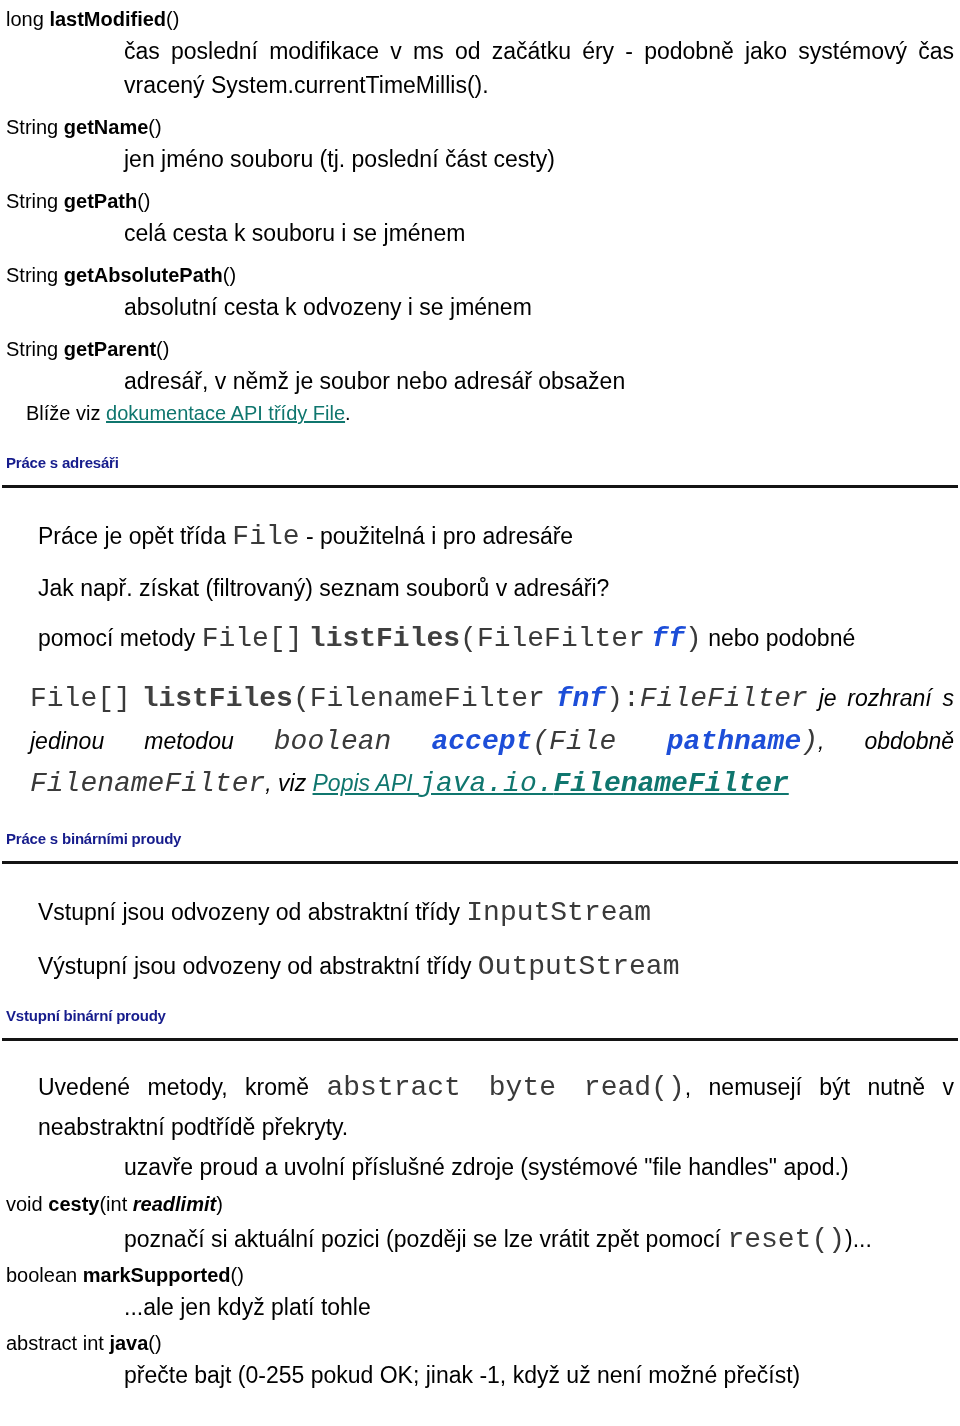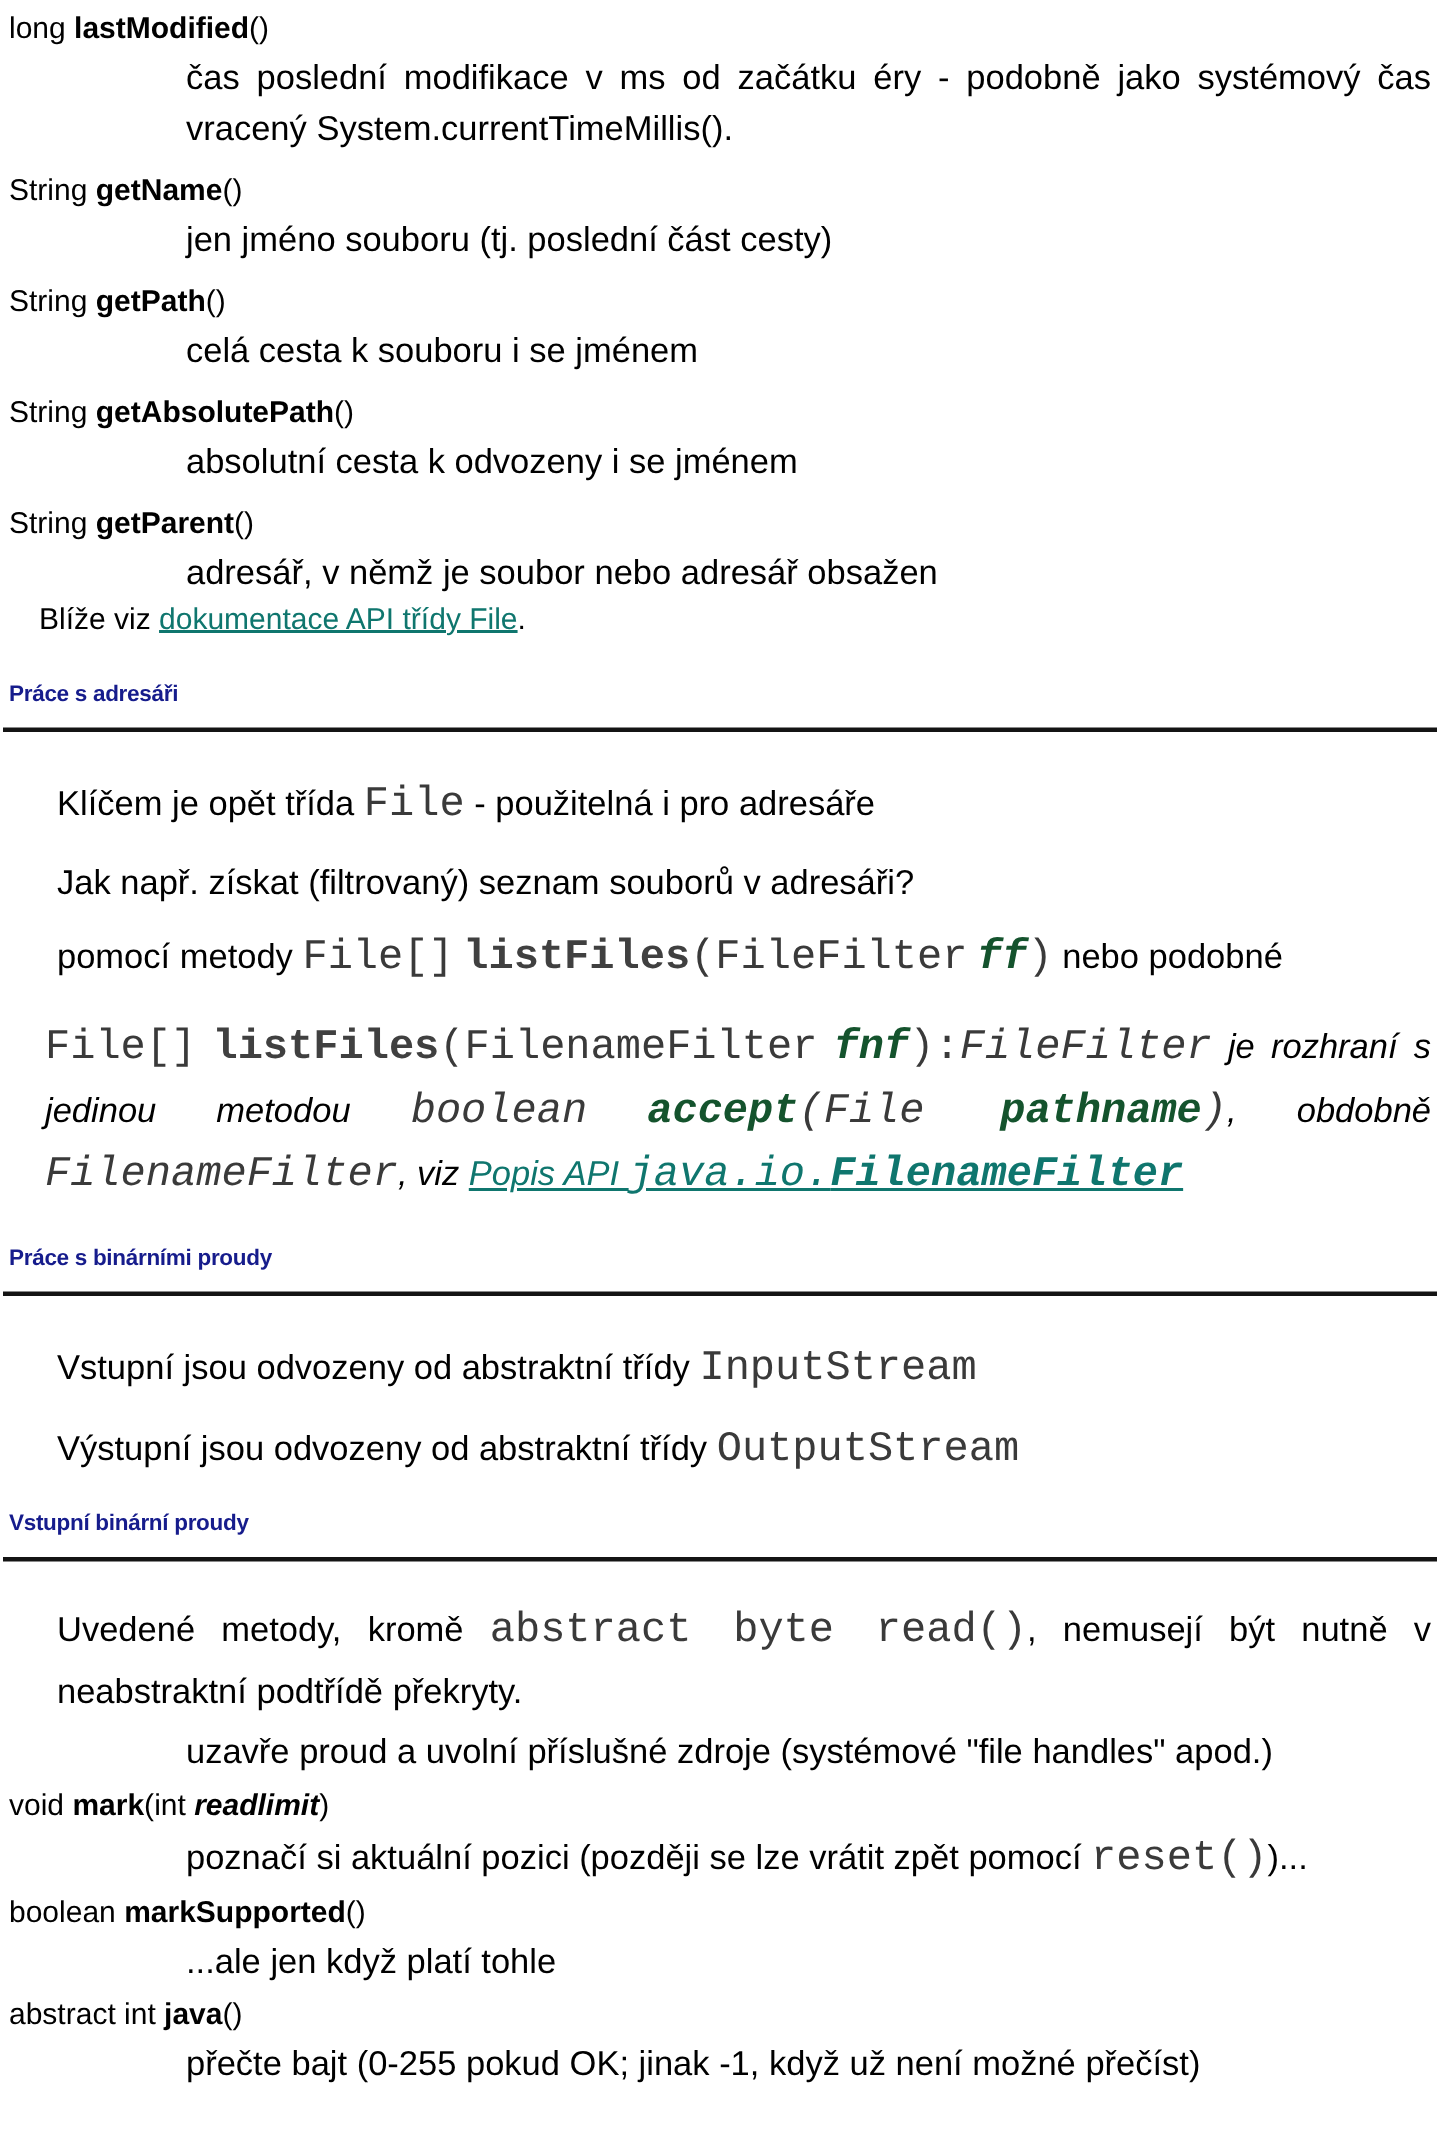--- a/index.html
+++ b/index.html
@@ -55,21 +55,21 @@
   }
 
   
   code, .code {
     font-family: "Liberation Mono", "DejaVu Sans Mono", monospace;
     font-size: 28px;
     font-weight: normal;
     color: #3a3a3a;
   }
   code.b { font-weight: bold; color: #404040; }
-  code.bi { font-weight: bold; font-style: italic; color: #14532d; }
+  code.bi { font-weight: bold; font-style: italic; color: #1d4ed8; }
   code.i { font-style: italic; }
 
   .it { font-style: italic; }
   .bi { font-style: italic; font-weight: bold; }
 
   
   h2.heading {
     font-size: 15px;
     font-weight: bold;
     color: #161c8c;
@@ -134,21 +134,21 @@
   <p class="sig" style="padding-left:24px"><span>Blíže viz </span><a class="link" href="#">dokumentace API třídy File</a><span>.</span></p>
 
   <div class="sp-26"></div>
 
   <h2 class="heading">Práce s adresáři</h2>
 
   <div class="sp-14"></div>
   <hr class="rule">
   <div class="sp-28"></div>
 
-  <p class="para tight"><span>Klíčem je opět třída </span><code>File</code><span> - použitelná i pro adresáře</span></p>
+  <p class="para tight"><span>Práce je opět třída </span><code>File</code><span> - použitelná i pro adresáře</span></p>
 
   <div class="sp-12"></div>
 
   <p class="para tight">Jak např. získat (filtrovaný) seznam souborů v adresáři?</p>
 
   <div class="sp-12"></div>
 
   <p class="para tight"><span>pomocí metody </span><code>File[]</code> <code class="b">listFiles</code><code>(</code><code>FileFilter</code> <code class="bi">ff</code><code>)</code><span> nebo podobné</span></p>
 
   <div class="sp-16"></div>
@@ -178,21 +178,21 @@
   <div class="sp-26"></div>
 
   <p class="para tight" style="padding-left:36px"><span>Uvedené metody, kromě </span><code>abstract byte read()</code><span>, nemusejí být nutně v neabstraktní podtřídě překryty.</span></p>
 
   <div class="sp-6"></div>
 
   <p class="desc">uzavře proud a uvolní příslušné zdroje (systémové "file handles" apod.)</p>
 
   <div class="sp-4"></div>
 
-  <p class="sig"><span>void</span> <b>mark</b><span>(</span><span>int </span><span class="bi">readlimit</span><span>)</span></p>
+  <p class="sig"><span>void</span> <b>cesty</b><span>(</span><span>int </span><span class="bi">readlimit</span><span>)</span></p>
   <p class="desc"><span>poznačí si aktuální pozici (později se lze vrátit zpět pomocí </span><code>reset()</code><span>)...</span></p>
 
   <p class="sig"><span>boolean</span> <b>markSupported</b><span>()</span></p>
   <p class="desc">...ale jen když platí tohle</p>
 
   <div class="sp-4"></div>
 
   <p class="sig"><span>abstract int</span> <b>java</b><span>()</span></p>
   <p class="desc">přečte bajt (0-255 pokud OK; jinak -1, když už není možné přečíst)</p>
 

